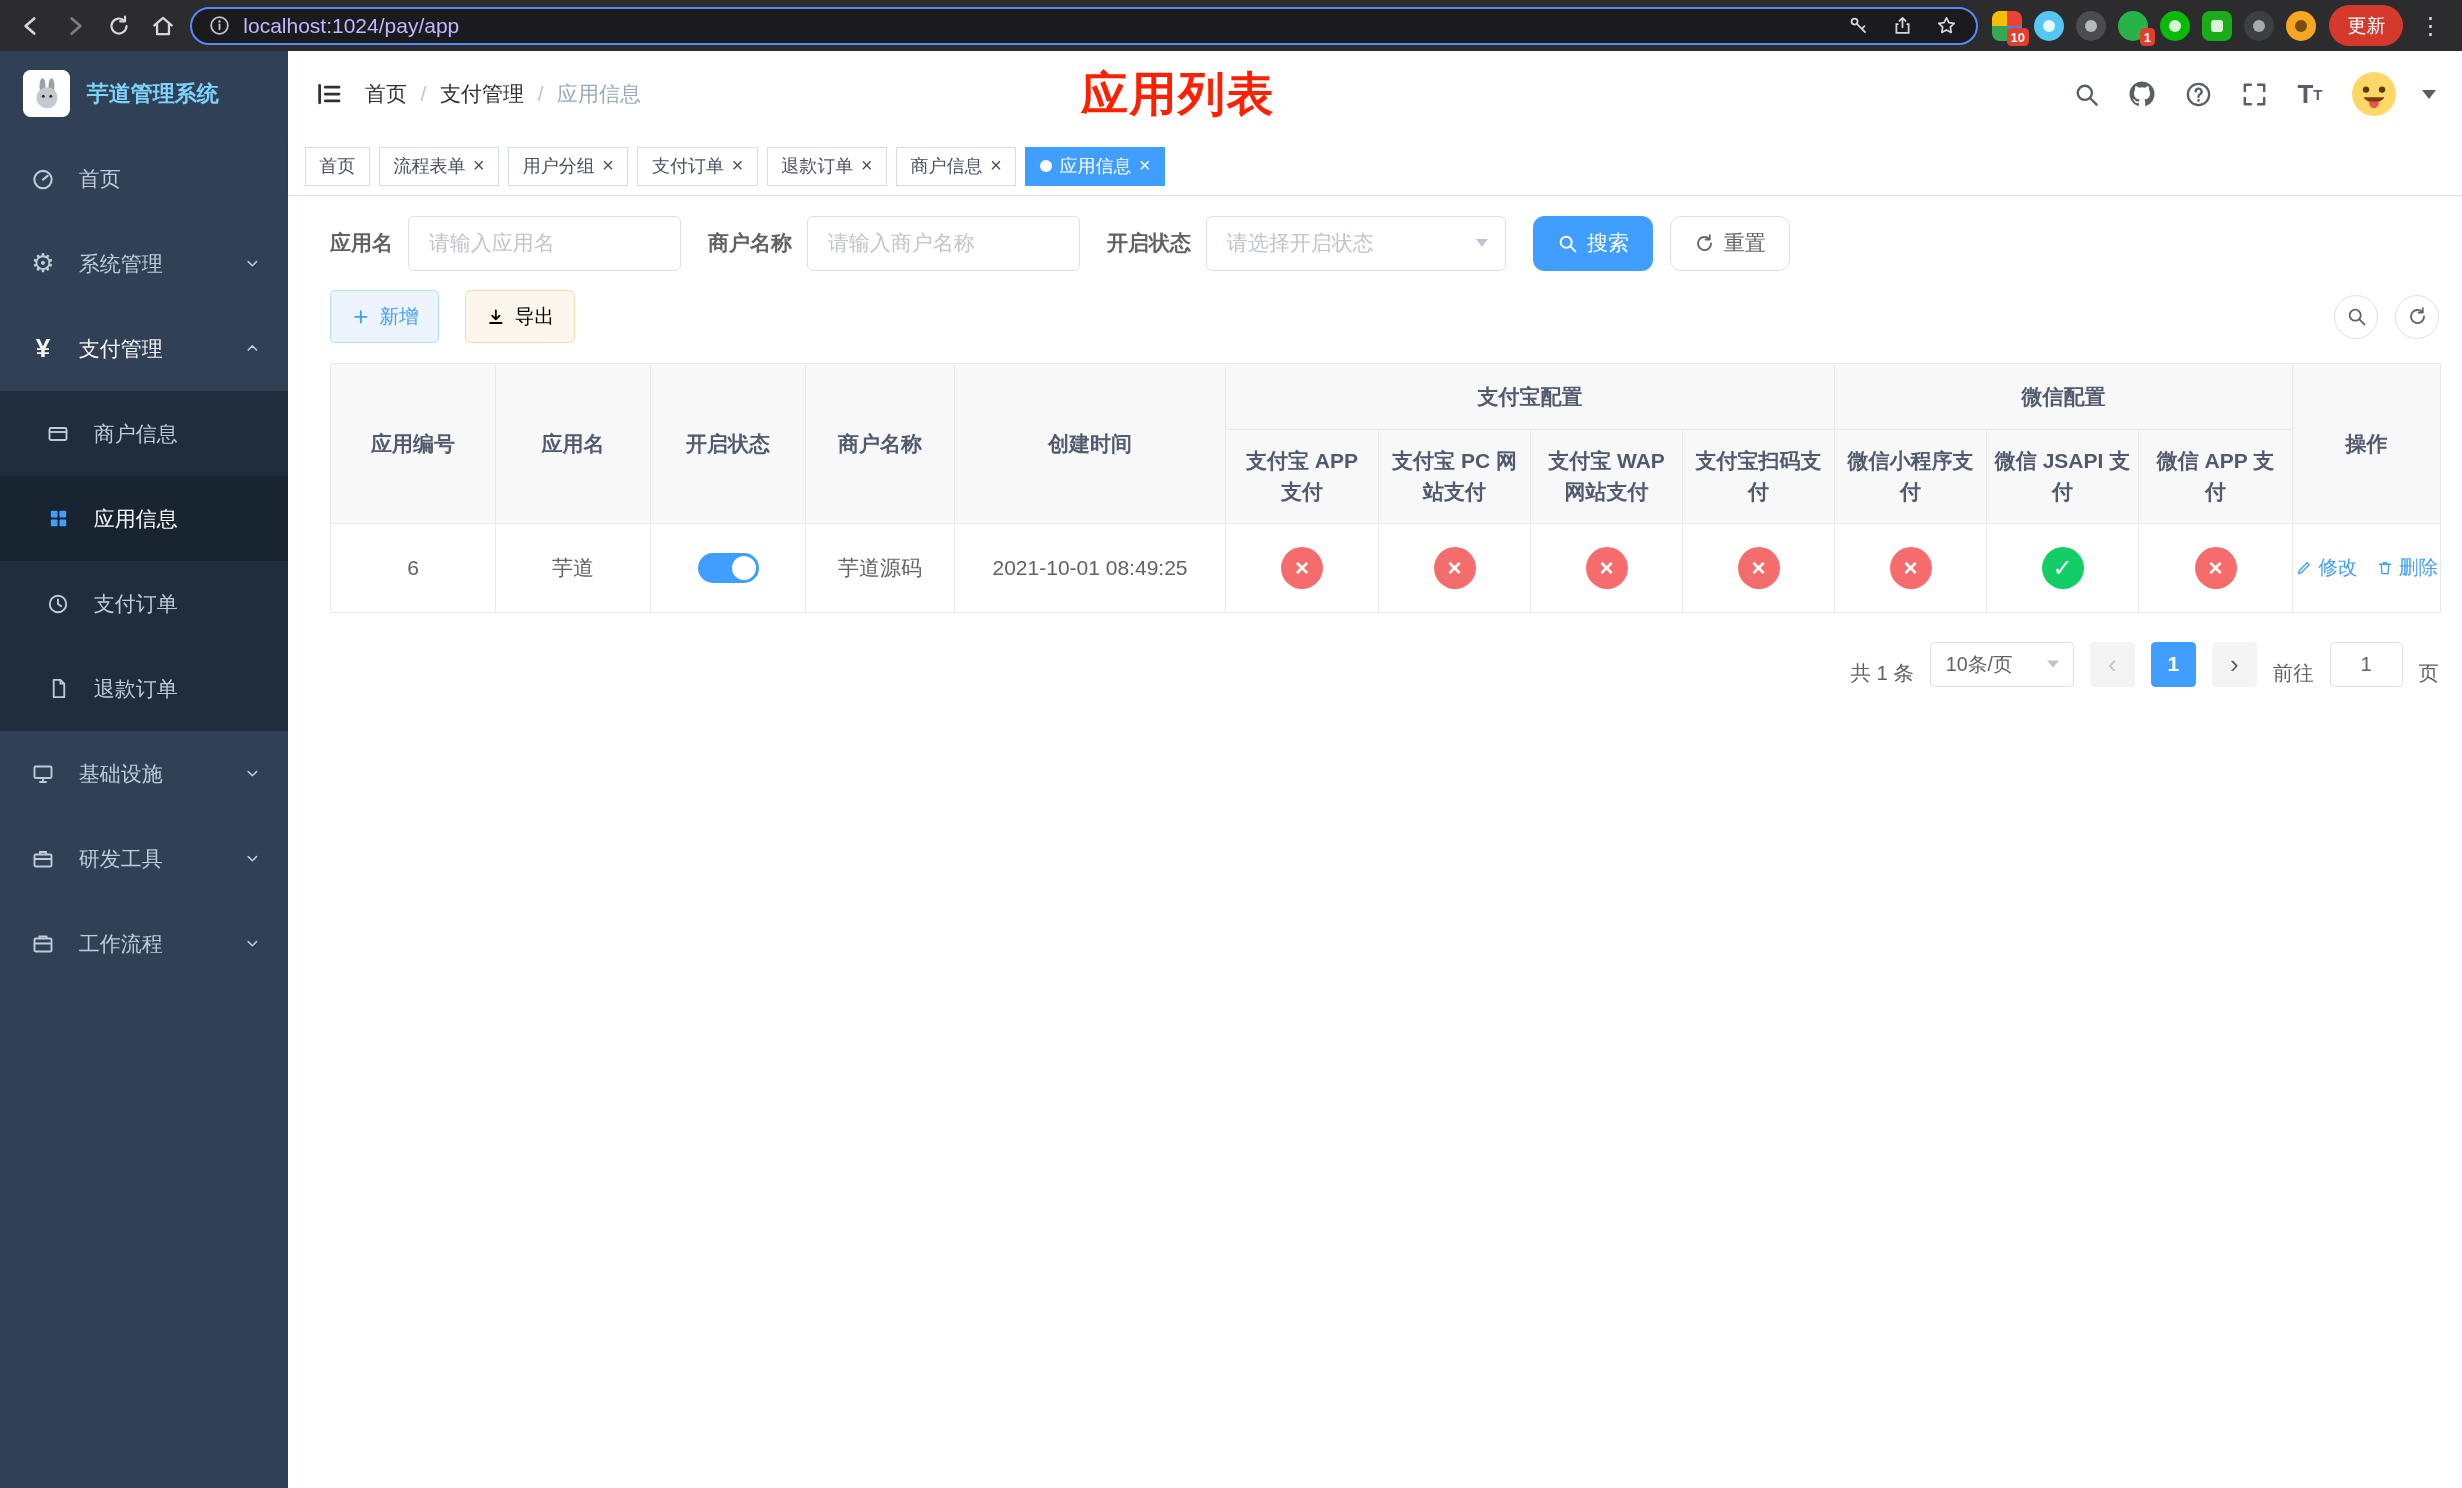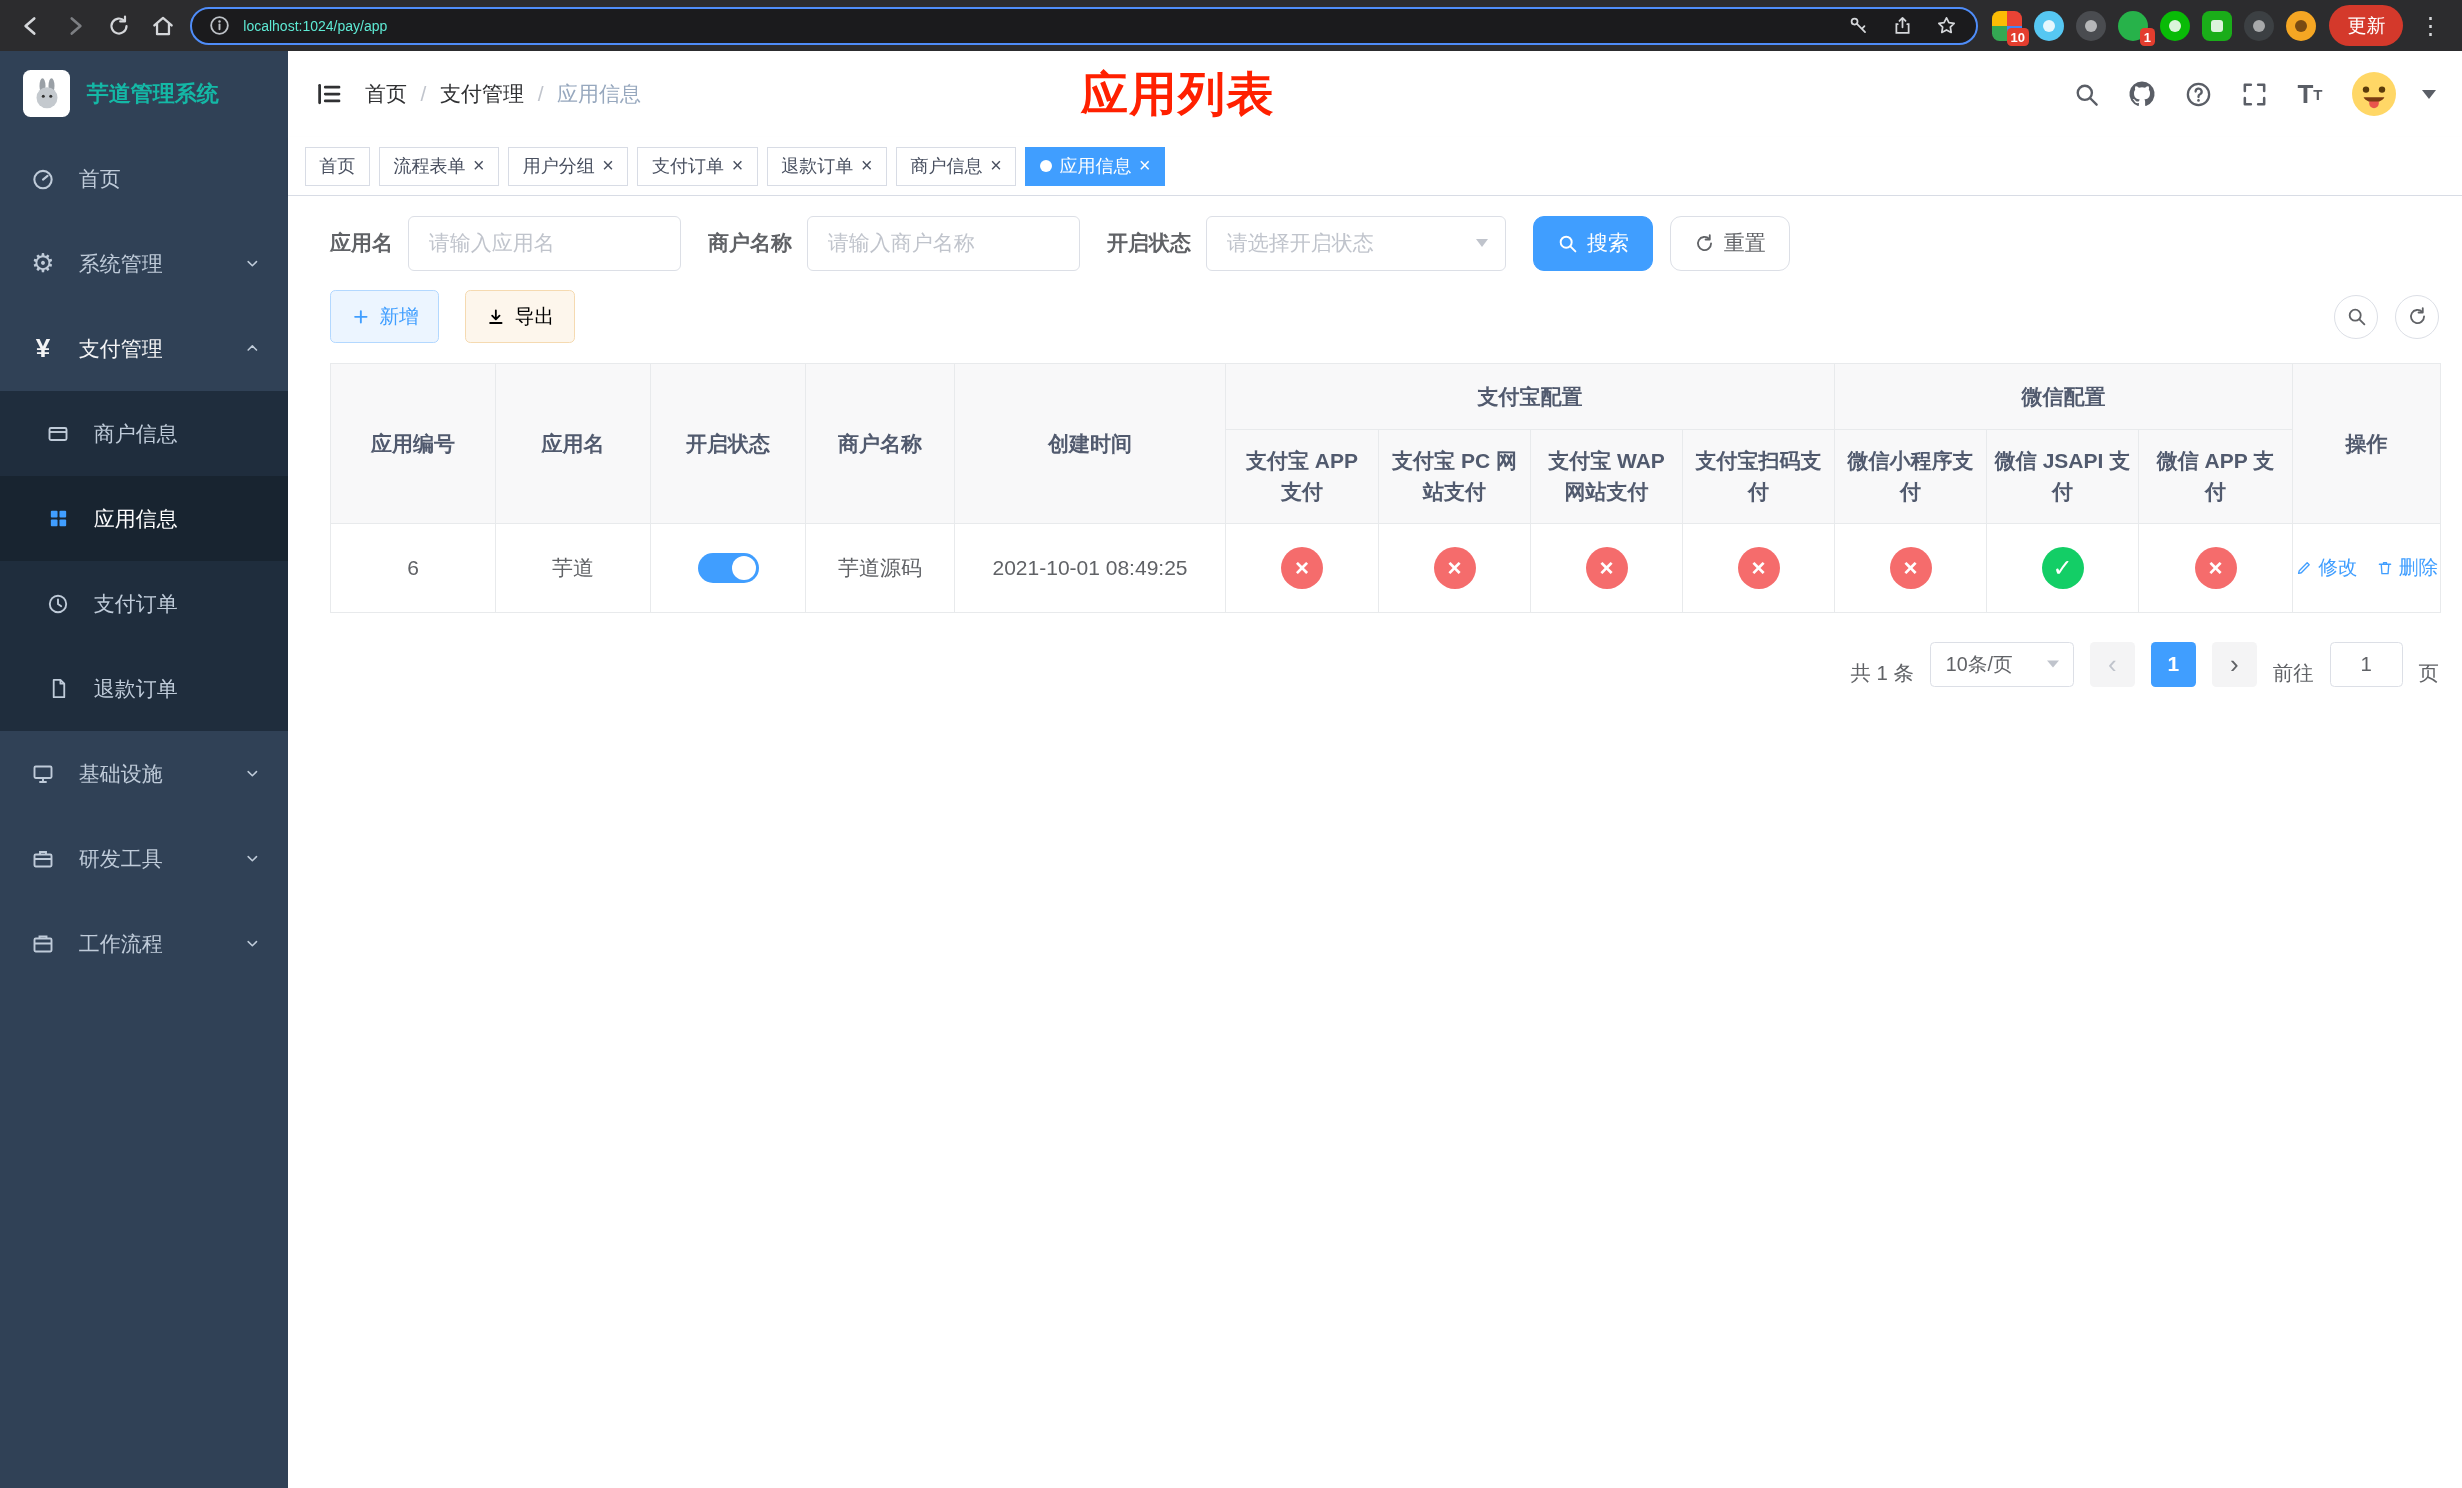--- a/index.html
+++ b/index.html
@@ -5,39 +5,39 @@
   *{margin:0;padding:0;box-sizing:border-box}
   html,body{width:2462px;height:1489px;overflow:hidden}
   body{font-family:"Liberation Sans","DejaVu Sans",sans-serif;font-size:21px;color:#303133;background:#fff}
   .screen{position:relative;width:100%;height:100%;display:flex;flex-direction:column}
 
   
   .browser-bar{height:51px;background:#2c2c2e;display:flex;align-items:center;padding:0 13.6px;gap:9px;flex-shrink:0}
   .bicon{width:35px;height:35px;border-radius:50%;display:flex;align-items:center;justify-content:center;color:#d5d7da;cursor:pointer;flex-shrink:0}
   .bicon.dim{color:#7d7f83}
   .url-bar{flex:1;height:38px;min-width:0;background:#1b1b1d;border:2.3px solid #4f8df9;border-radius:21px;display:flex;align-items:center;padding:0 16.7px;gap:12px;color:#e8eaed;cursor:text}
-  .url-text{font-size:14px;color:#5eead4;white-space:nowrap}
+  .url-text{font-size:21px;color:#c4b5fd;white-space:nowrap}
   .url-right{margin-left:auto;display:flex;gap:16.7px;color:#cfd1d4;align-items:center}
   .url-right .bicon{width:27px;height:27px}
   .ext-cluster{display:flex;align-items:flex-end;gap:12px;margin:0 4.5px;flex-shrink:0}
   .ext{position:relative;width:30px;height:30px;border-radius:7.6px;flex-shrink:0;cursor:pointer;display:flex;align-items:center;justify-content:center}
   .ext.round{border-radius:50%}
   .ext .inner{width:12px;height:12px;border-radius:3px;background:rgba(255,255,255,.85)}
   .badge{position:absolute;bottom:-5.3px;right:-6.8px;background:#e33d2e;color:#fff;font-size:13px;line-height:1;padding:2.3px 3.8px;border-radius:4.5px;font-weight:700}
   .update-pill{background:#d4392b;color:#fff;border-radius:756px;padding:7.6px 18px;font-size:19px;flex-shrink:0;cursor:pointer}
   .kebab{color:#d5d7da;font-size:24px;padding:0 6px;cursor:pointer;flex-shrink:0}
 
   
   .app{flex:1;display:flex;min-height:0}
 
   
   .sidebar{width:288px;background:#304156;color:#bfcbd9;flex-shrink:0;display:flex;flex-direction:column}
   .logo-row{height:85px;display:flex;align-items:center;gap:16.7px;padding:0 23px;flex-shrink:0}
   .logo-img{width:47px;height:47px;background:#fff;border-radius:7.6px;display:flex;align-items:center;justify-content:center;overflow:hidden;flex-shrink:0}
-  .logo-title{color:#14b8a6;font-size:22px;font-weight:700;white-space:nowrap}
+  .logo-title{color:#7dd3fc;font-size:22px;font-weight:700;white-space:nowrap}
   .menu-item{height:85px;display:flex;align-items:center;padding:0 27px;gap:19.7px;font-size:21px;cursor:pointer;white-space:nowrap}
   .menu-item .micon{width:32px;display:flex;justify-content:center;align-items:center;color:#bfcbd9;font-size:26px;flex-shrink:0}
   .menu-item .chev{margin-left:auto;color:#bfcbd9}
   .menu-item.open{color:#f4f4f5}
   .menu-item.open .micon{color:#f4f4f5}
   .submenu .menu-item{background:#1f2d3d;padding-left:42px}
   .submenu .menu-item.active{background:#182430;color:#ffffff}
   .submenu .menu-item.active .micon{color:#409eff}
   .chev svg{display:block}
 

